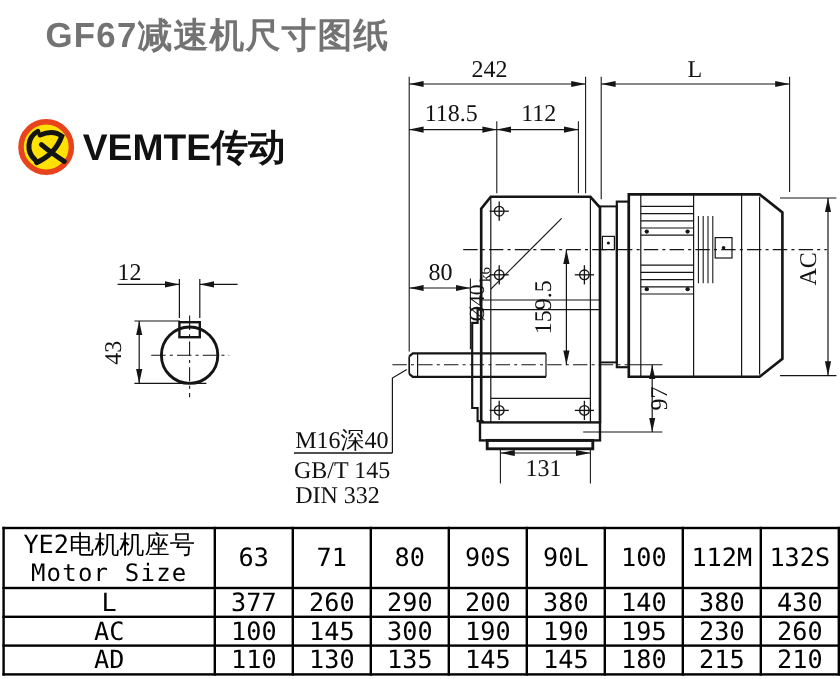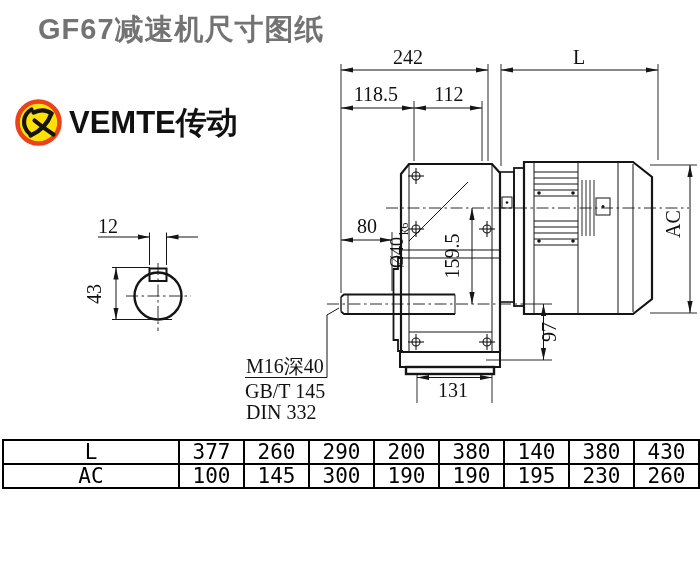--- a/index.html
+++ b/index.html
@@ -226,20 +226,34 @@
     <col style="width:65px">
       <col style="width:65px">
       <col style="width:65px">
       <col style="width:65px">
     <col style="width:65px">
       <col style="width:65px">
       <col style="width:65px">
       <col style="width:65px">
   </colgroup>
   <tbody>
+      <tr class="hdr-row">
+    <th>
+      <div class="hdr-line1">YE2电机机座号</div>
+      <div class="hdr-line2">Motor Size</div>
+    </th>
+    <th>63</th>
+    <th>71</th>
+    <th>80</th>
+    <th>90S</th>
+    <th>90L</th>
+    <th>100</th>
+    <th>112M</th>
+    <th>132S</th>
+  </tr>
   <tr class="data-row">
     <td>L</td>
     <td>377</td>
     <td>260</td>
     <td>290</td>
     <td>200</td>
     <td>380</td>
     <td>140</td>
     <td>380</td>
     <td>430</td>
@@ -248,14 +262,25 @@
     <td>AC</td>
     <td>100</td>
     <td>145</td>
     <td>300</td>
     <td>190</td>
     <td>190</td>
     <td>195</td>
     <td>230</td>
     <td>260</td>
   </tr>
+  <tr class="data-row">
+    <td>AD</td>
+    <td>110</td>
+    <td>130</td>
+    <td>135</td>
+    <td>145</td>
+    <td>145</td>
+    <td>180</td>
+    <td>215</td>
+    <td>210</td>
+  </tr>
 </tbody>
   </table>
 
 </body></html>

